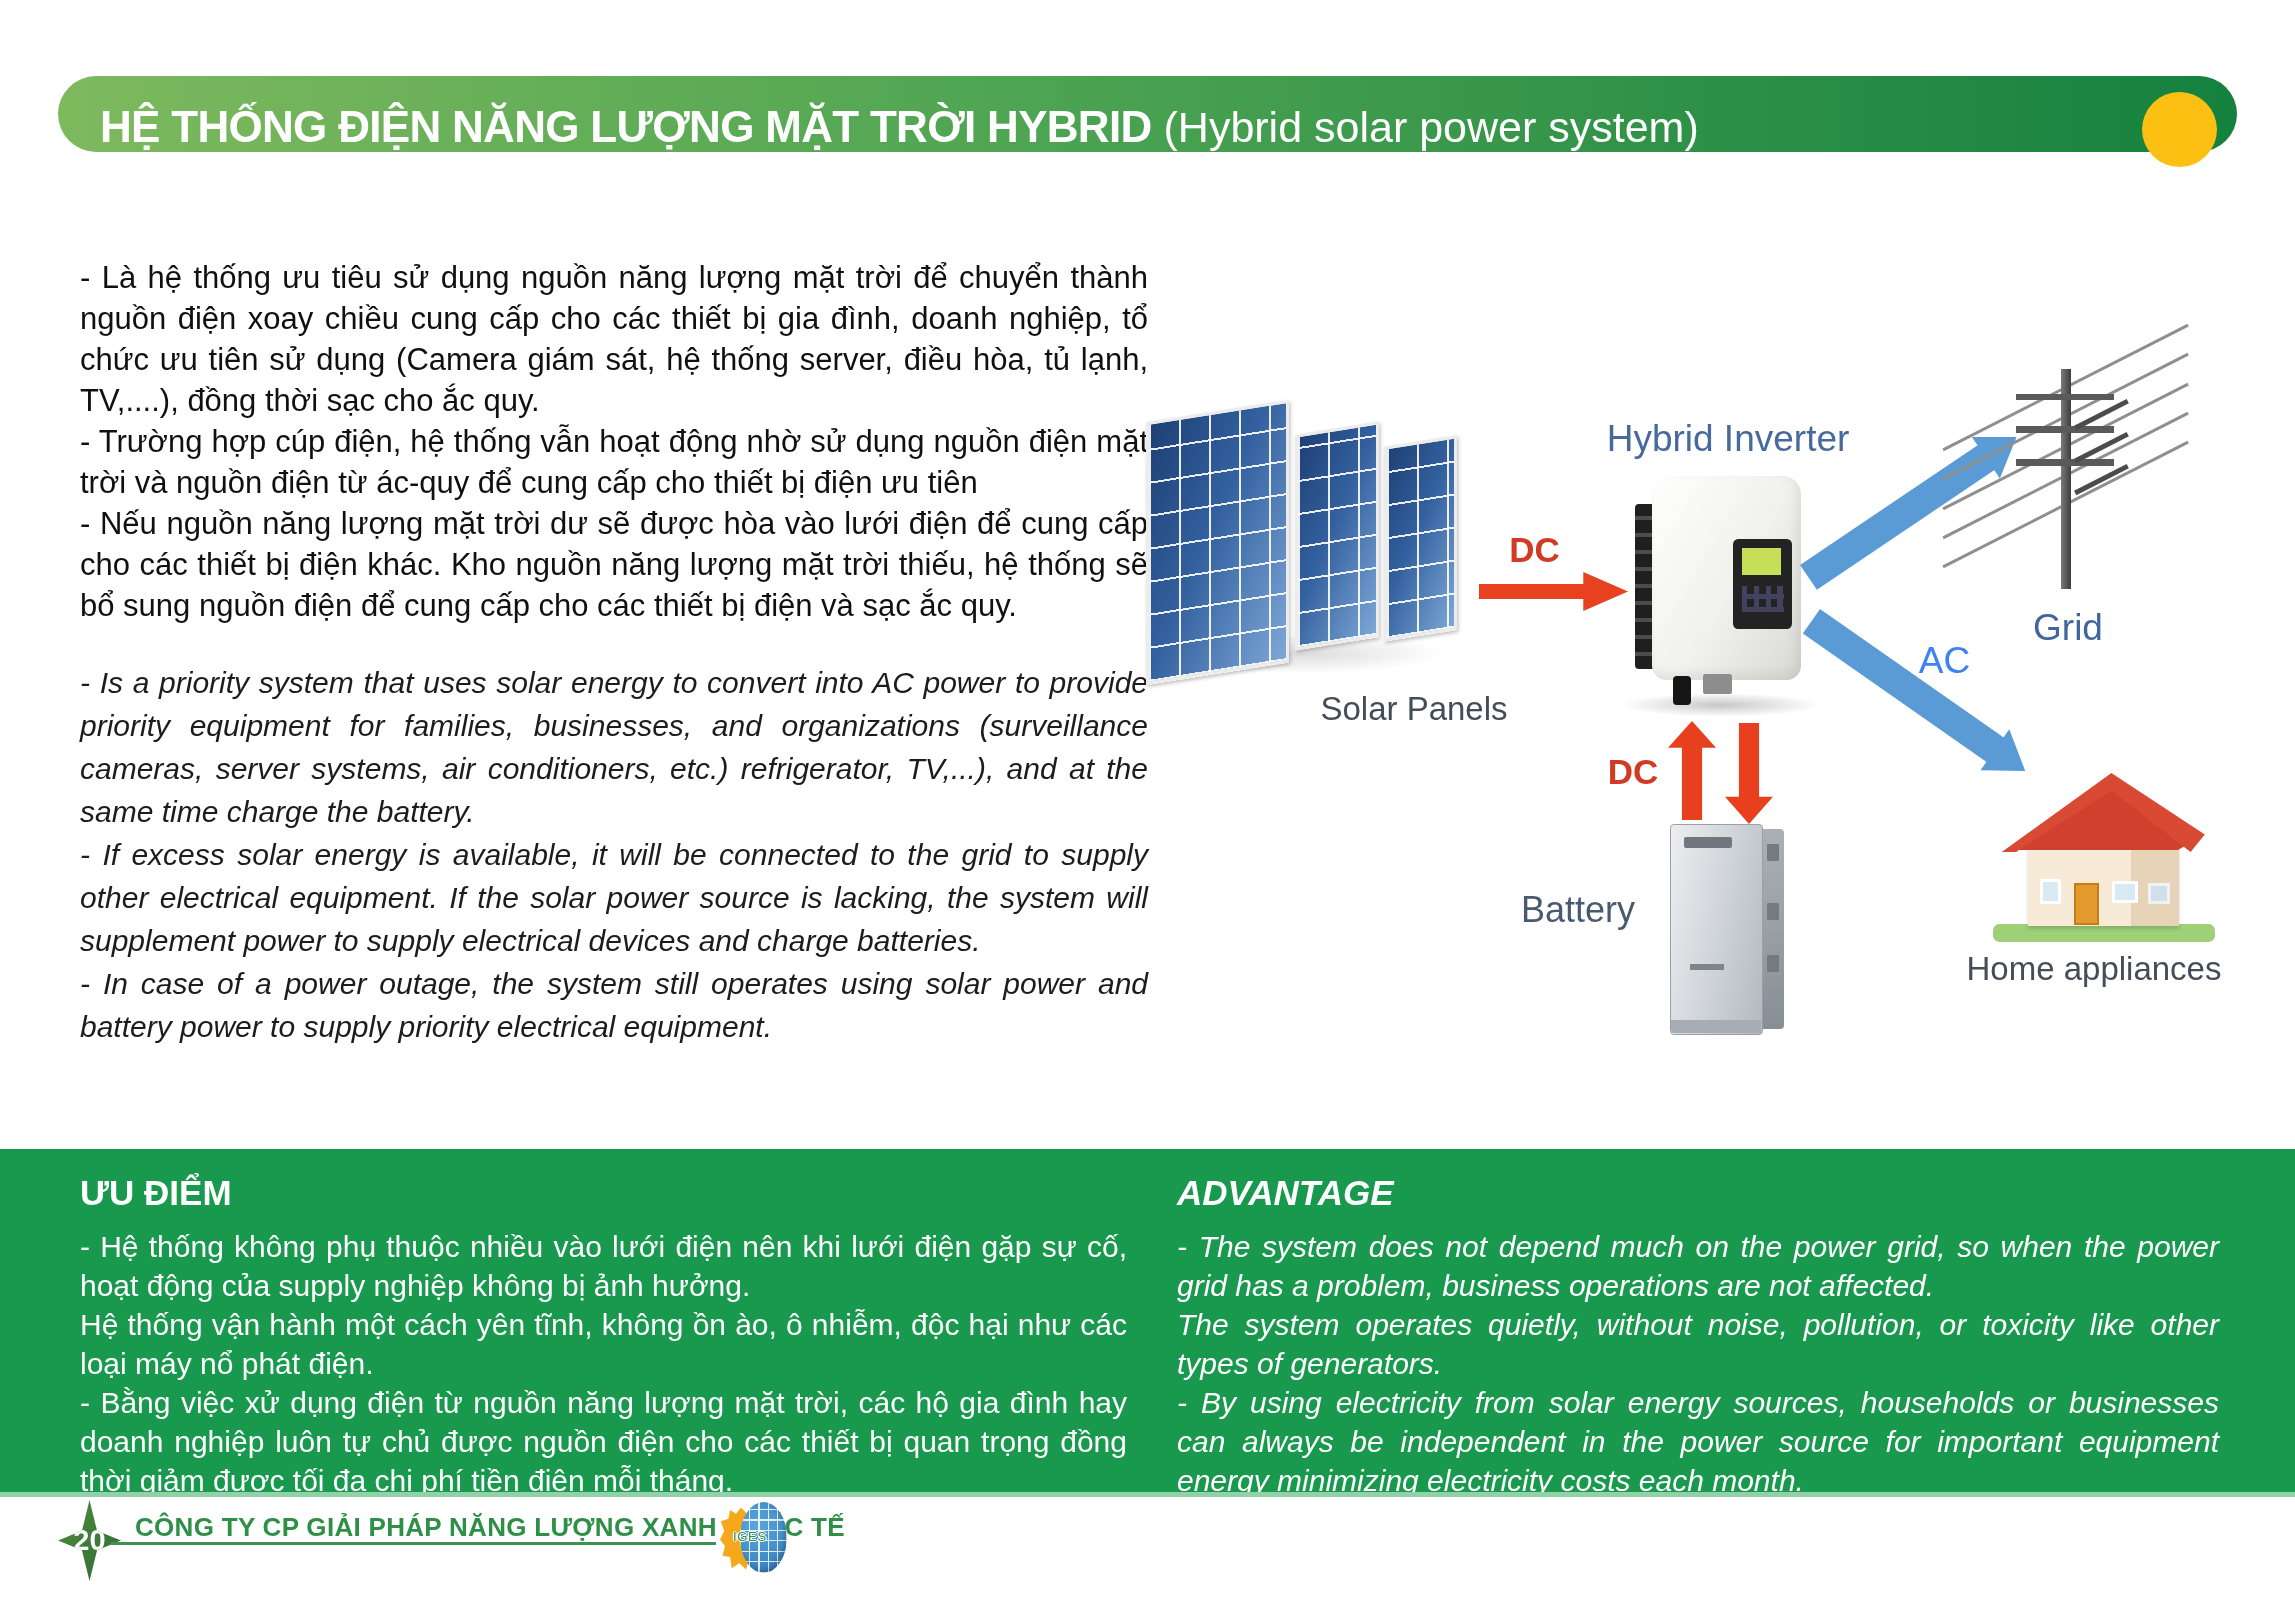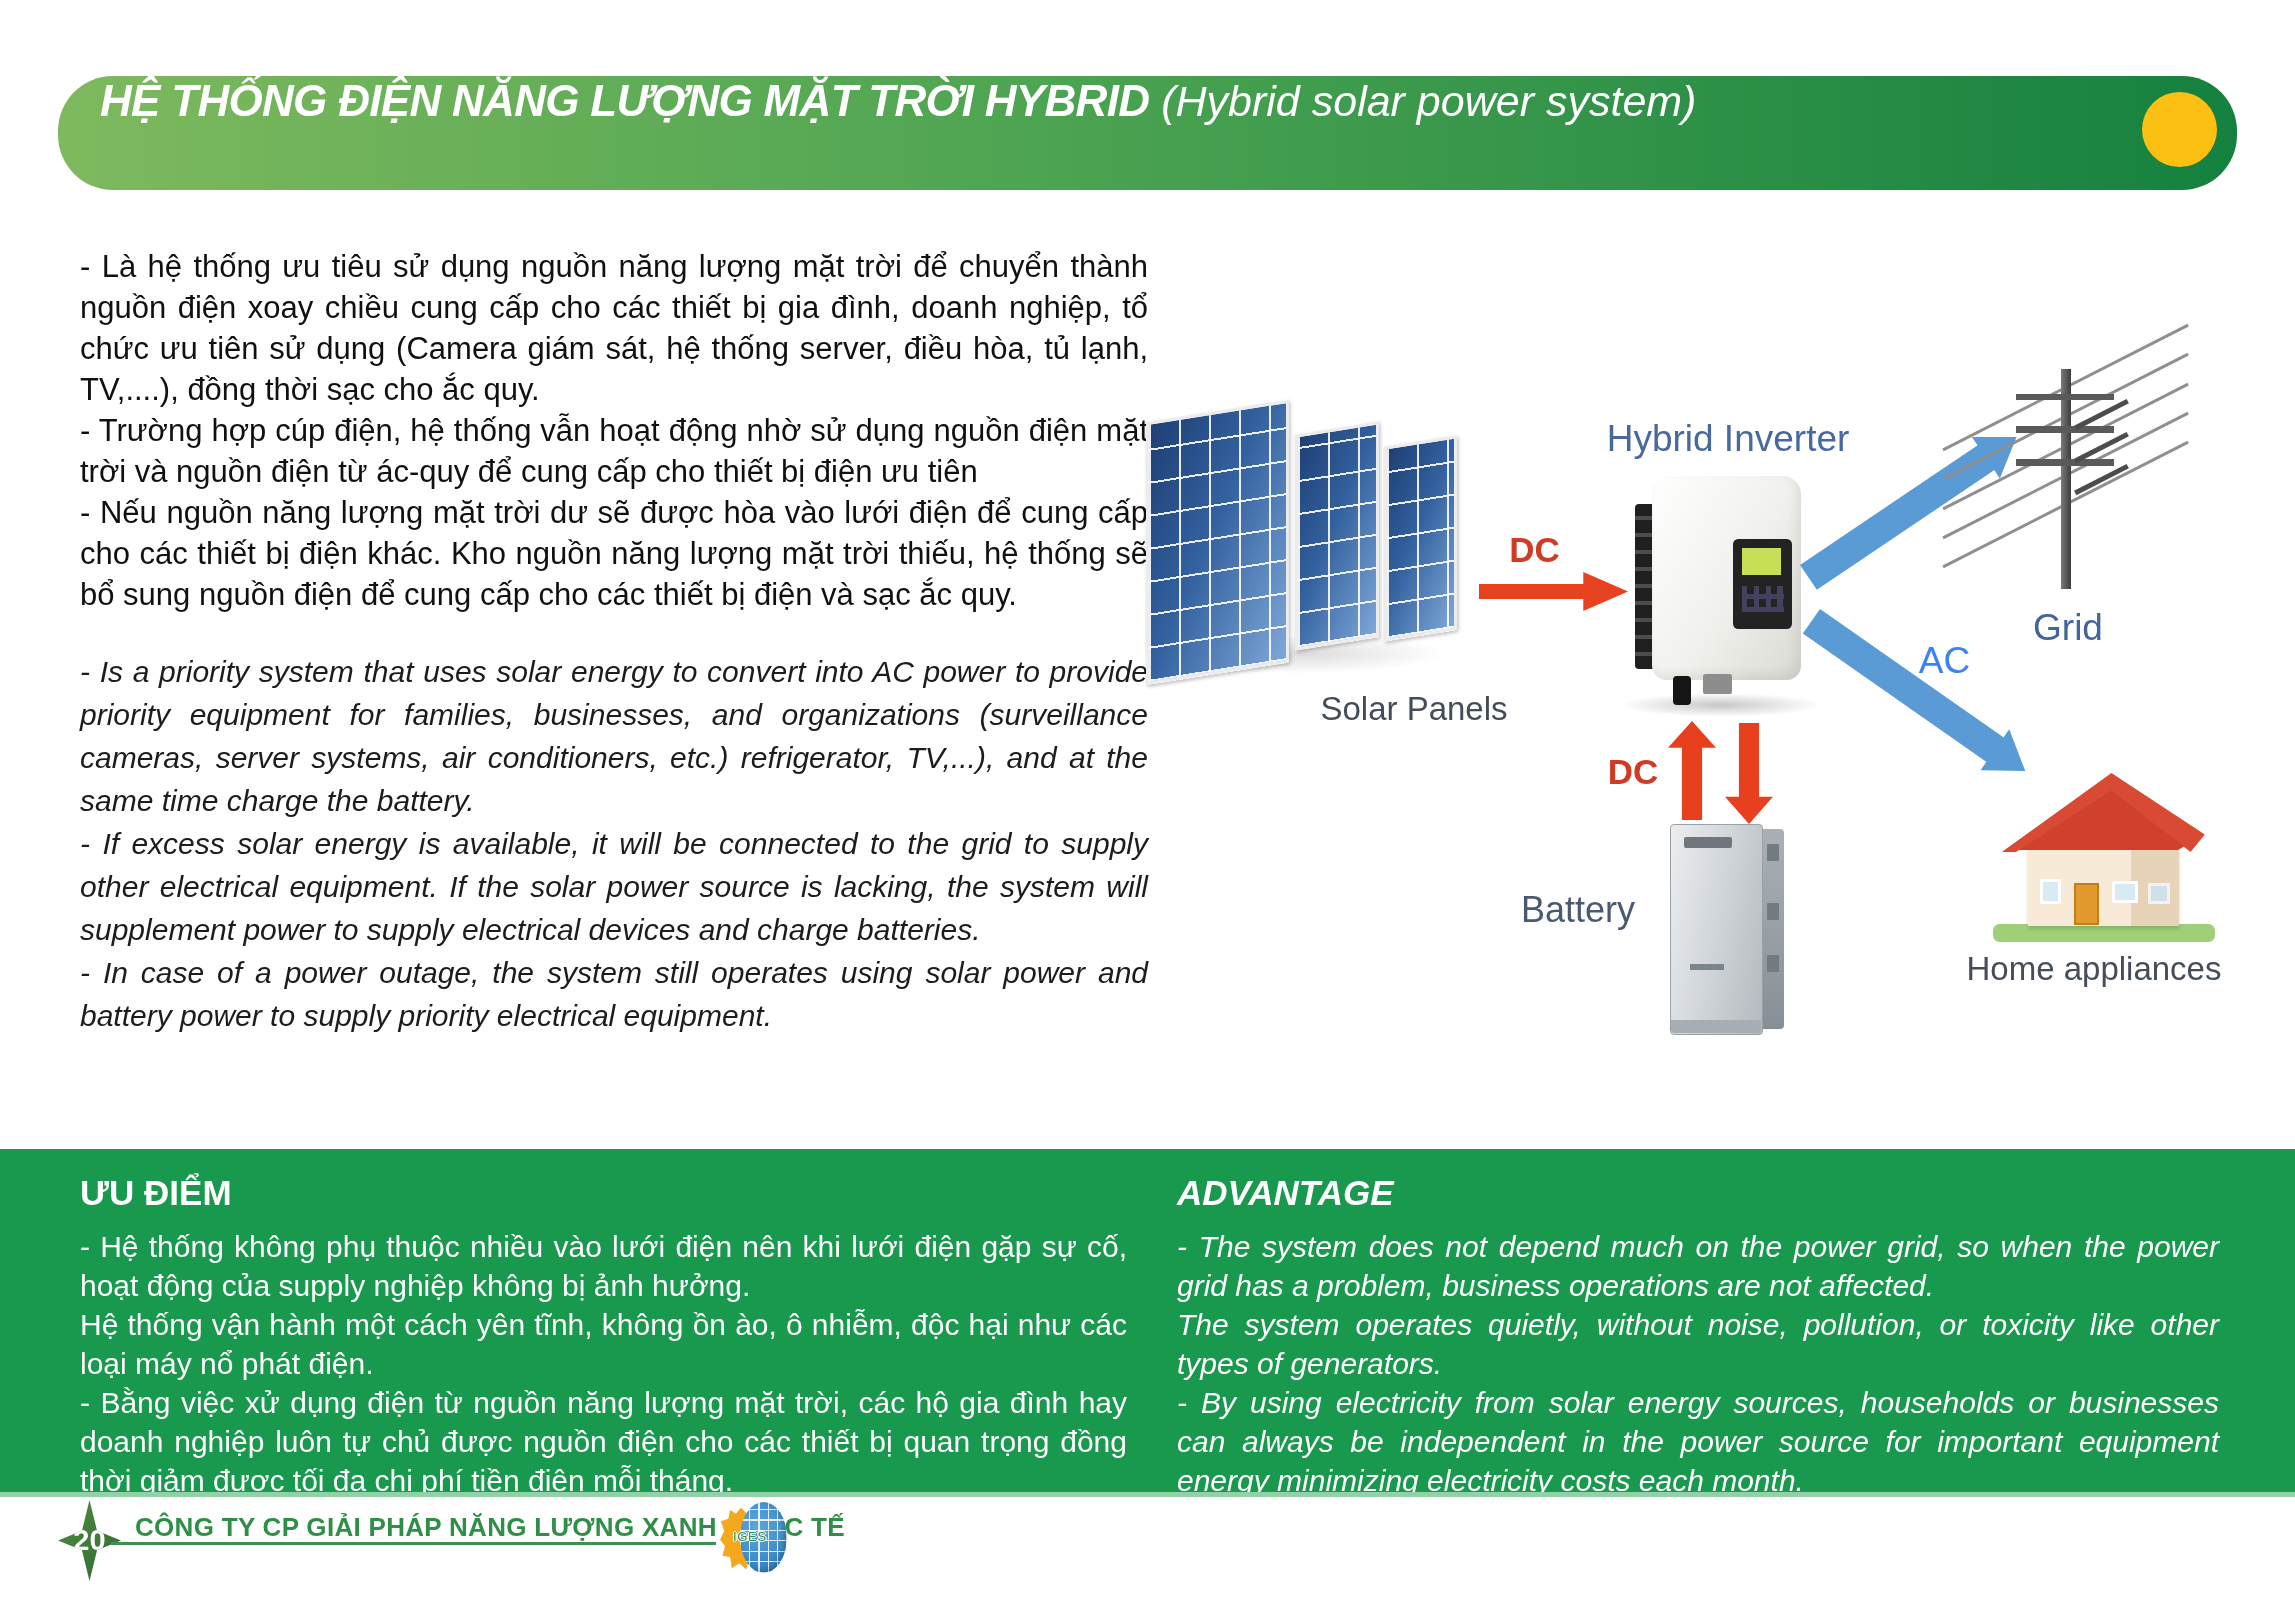--- a/index.html
+++ b/index.html
@@ -1,30 +1,30 @@
 <!DOCTYPE html>
 <html style="font-size:10.5px"><head>
 <meta charset="utf-8">
 <style>
   * { margin:0; padding:0; box-sizing:border-box; }
   body { background:#ffffff; font-family:"Liberation Sans", sans-serif; }
   .page { position:relative; width:2295px; height:1623px; background:#ffffff; overflow:hidden; }
 
   
-  .banner { position:absolute; left:58px; top:76px; width:2179px; height:114px;
+  .banner { position:absolute; left:58px; top:76px; width:2179px; height:76px;
             border-radius:55px; background:linear-gradient(90deg,#7eb95e 0%,#4da452 45%,#15813f 100%);
-            display:flex; align-items:flex-start; padding-left:42px;font-style:italic; }
+            display:flex; align-items:flex-end; padding-left:42px; }
   .banner-title { color:#ffffff; white-space:nowrap; }
   .banner-title .b { font-size:44px; font-weight:800; letter-spacing:-0.7px; }
   .banner-title .n { font-size:43px; font-weight:400; }
   .banner-dot { position:absolute; right:19.6px; top:15.7px; width:75px; height:75px;
                 border-radius:50%; background:#fcc013; }
 
   
-  .intro { position:absolute; left:80px; top:246px; width:1068px; color:#101010; }
+  .intro { position:absolute; left:80px; top:257px; width:1068px; color:#101010; }
   .intro p { font-size:31px; line-height:41px; text-align:justify; font-weight:500; }
   .intro-en { margin-top:35px; color:#1c1c1c; }
   .intro-en p { font-size:30px; line-height:43px; font-style:italic; font-weight:400; }
 
   
   .diagram { position:absolute; left:1139px; top:366px; width:1157px; height:772px; }
   .dlabel { position:absolute; text-align:center; font-weight:500; }
 
   
   .solar { position:absolute; left:6.5px; top:33px; width:321px; height:281px; }

